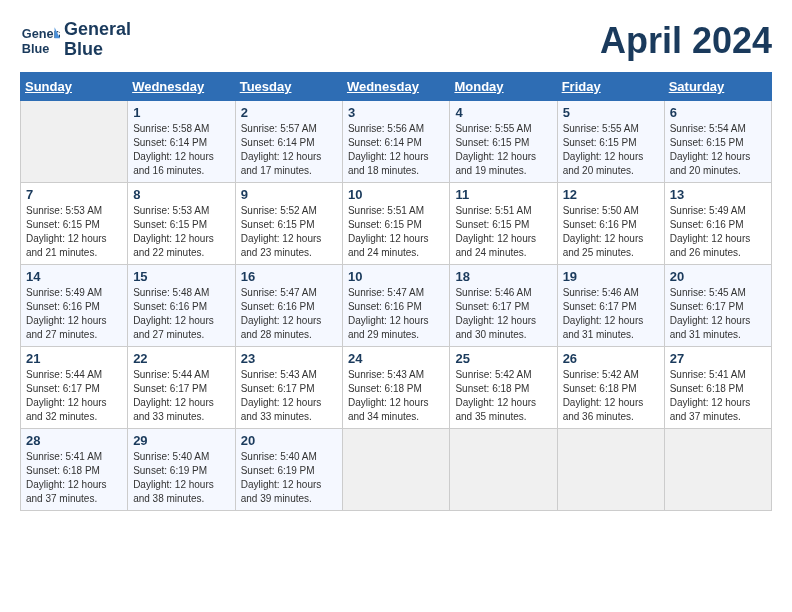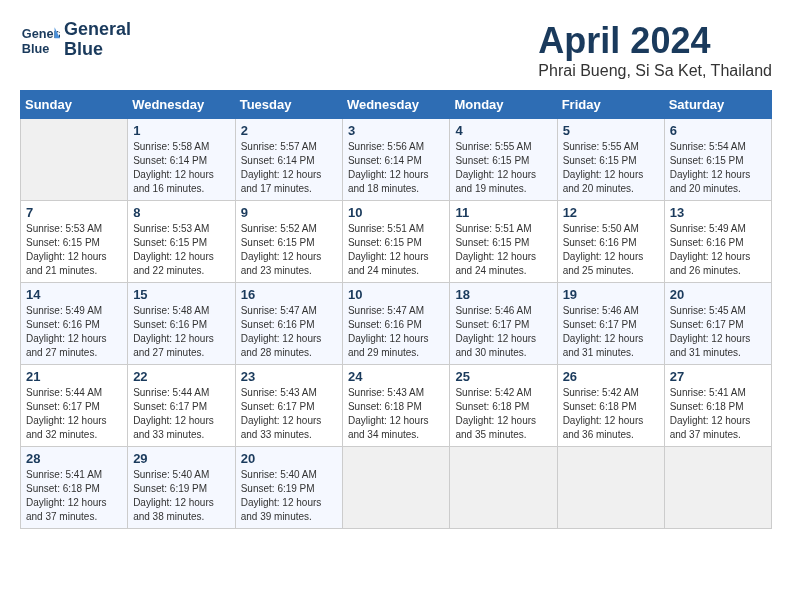--- a/index.html
+++ b/index.html
@@ -51,20 +51,21 @@
       font-size: 11px;
     }
     thead tr th {
       background-color: #2e6db4;
       color: #fff;
       padding: 6px 4px;
       text-align: left;
       font-size: 13px;
       font-weight: bold;
       border: 1px solid #2e6db4;
+      text-decoration: underline;
     }
     tbody tr td {
       border: 1px solid #ccc;
       vertical-align: top;
       padding: 4px 5px;
       height: 80px;
       width: 108px;
     }
     .day-number {
       font-size: 13px;
@@ -101,21 +102,20 @@
       <text x="2" y="36" font-size="14" font-weight="bold" fill="#1a3a5c">Blue</text>
       <polygon points="38,8 44,20 38,20" fill="#4a90d9"></polygon>
     </svg>
     <div class="logo-text">
       <span>General</span>
       <span>Blue</span>
     </div>
   </div>
   <div class="title-block">
     <div class="month-title">April 2024</div>
-    <div class="location-title">Phrai Bueng, Si Sa Ket, Thailand</div>
   </div>
 </div>
 
 <table>
   <thead>
     <tr>
     <th>Sunday</th>
         <th>Wednesday</th>
         <th>Tuesday</th>
         <th>Wednesday</th>

